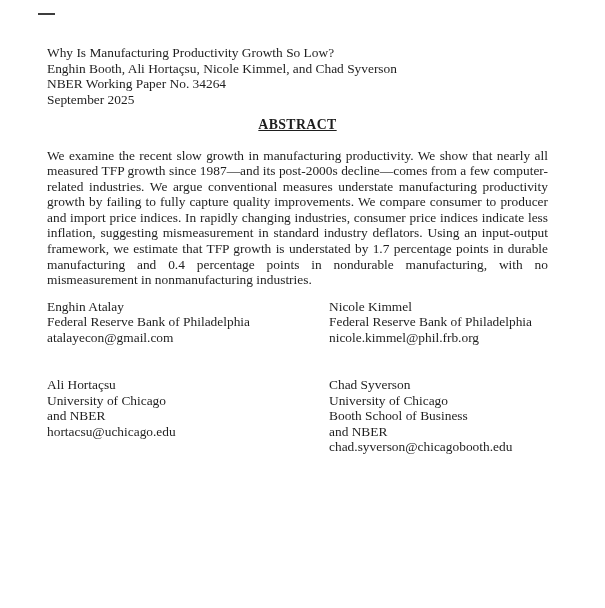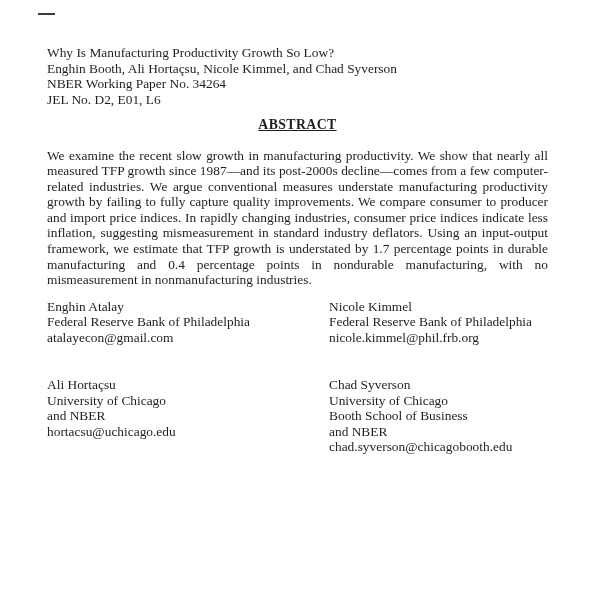--- a/index.html
+++ b/index.html
@@ -58,21 +58,21 @@
 <div class="page">
 
   <div class="corner-mark"></div>
 
   <div class="content">
 
     <div class="header-block">
       <div>Why Is Manufacturing Productivity Growth So Low?</div>
       <div>Enghin Booth, Ali Hortaçsu, Nicole Kimmel, and Chad Syverson</div>
       <div>NBER Working Paper No. 34264</div>
-      <div>JEL No. D2, E01, L6</div>
+      <div>September 2025</div>
     </div>
 
     <div class="abstract-heading">
       <span>ABSTRACT</span>
     </div>
 
     <p class="abstract-text">We examine the recent slow growth in manufacturing productivity. We show that nearly all measured TFP growth since 1987—and its post-2000s decline—comes from a few computer-related industries. We argue conventional measures understate manufacturing productivity growth by failing to fully capture quality improvements. We compare consumer to producer and import price indices. In rapidly changing industries, consumer price indices indicate less inflation, suggesting mismeasurement in standard industry deflators. Using an input-output framework, we estimate that TFP growth is understated by 1.7 percentage points in durable manufacturing and 0.4 percentage points in nondurable manufacturing, with no mismeasurement in nonmanufacturing industries.</p>
 
     <div class="contacts">
 

